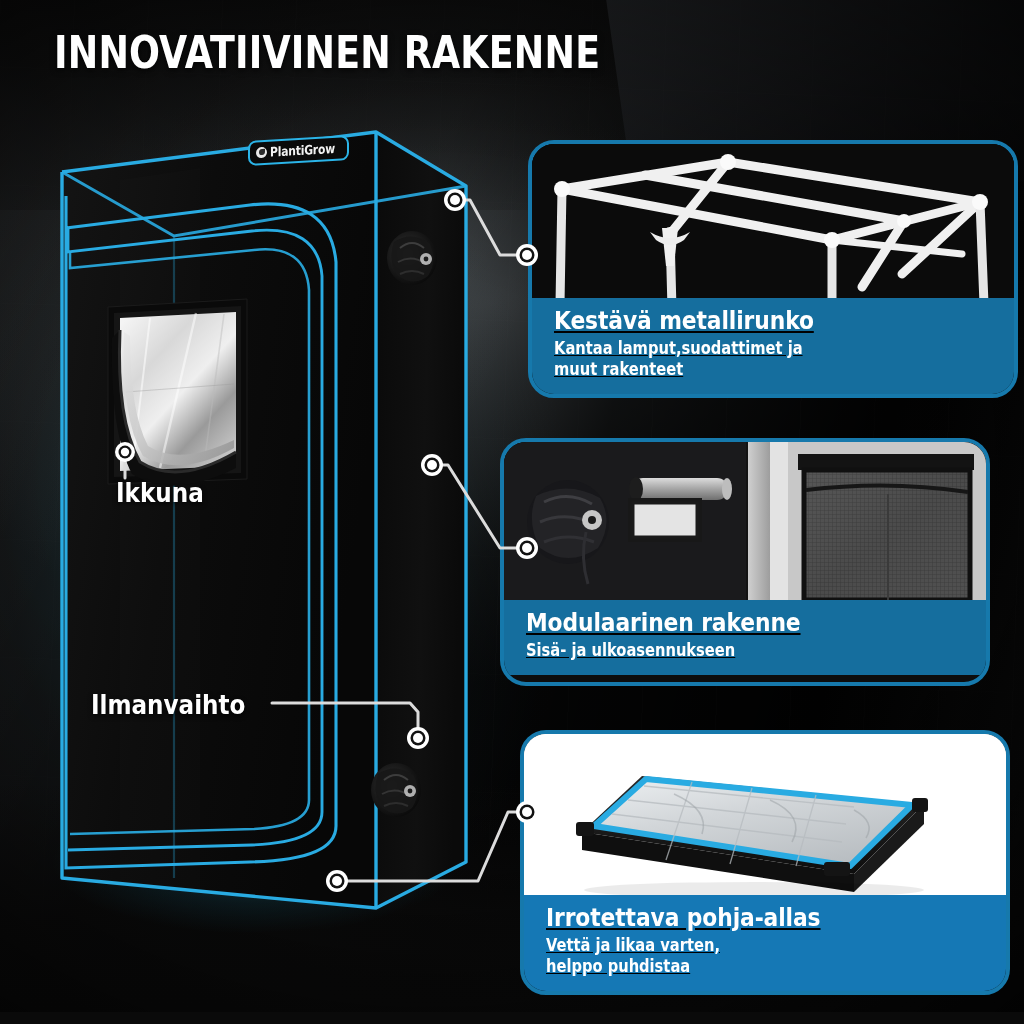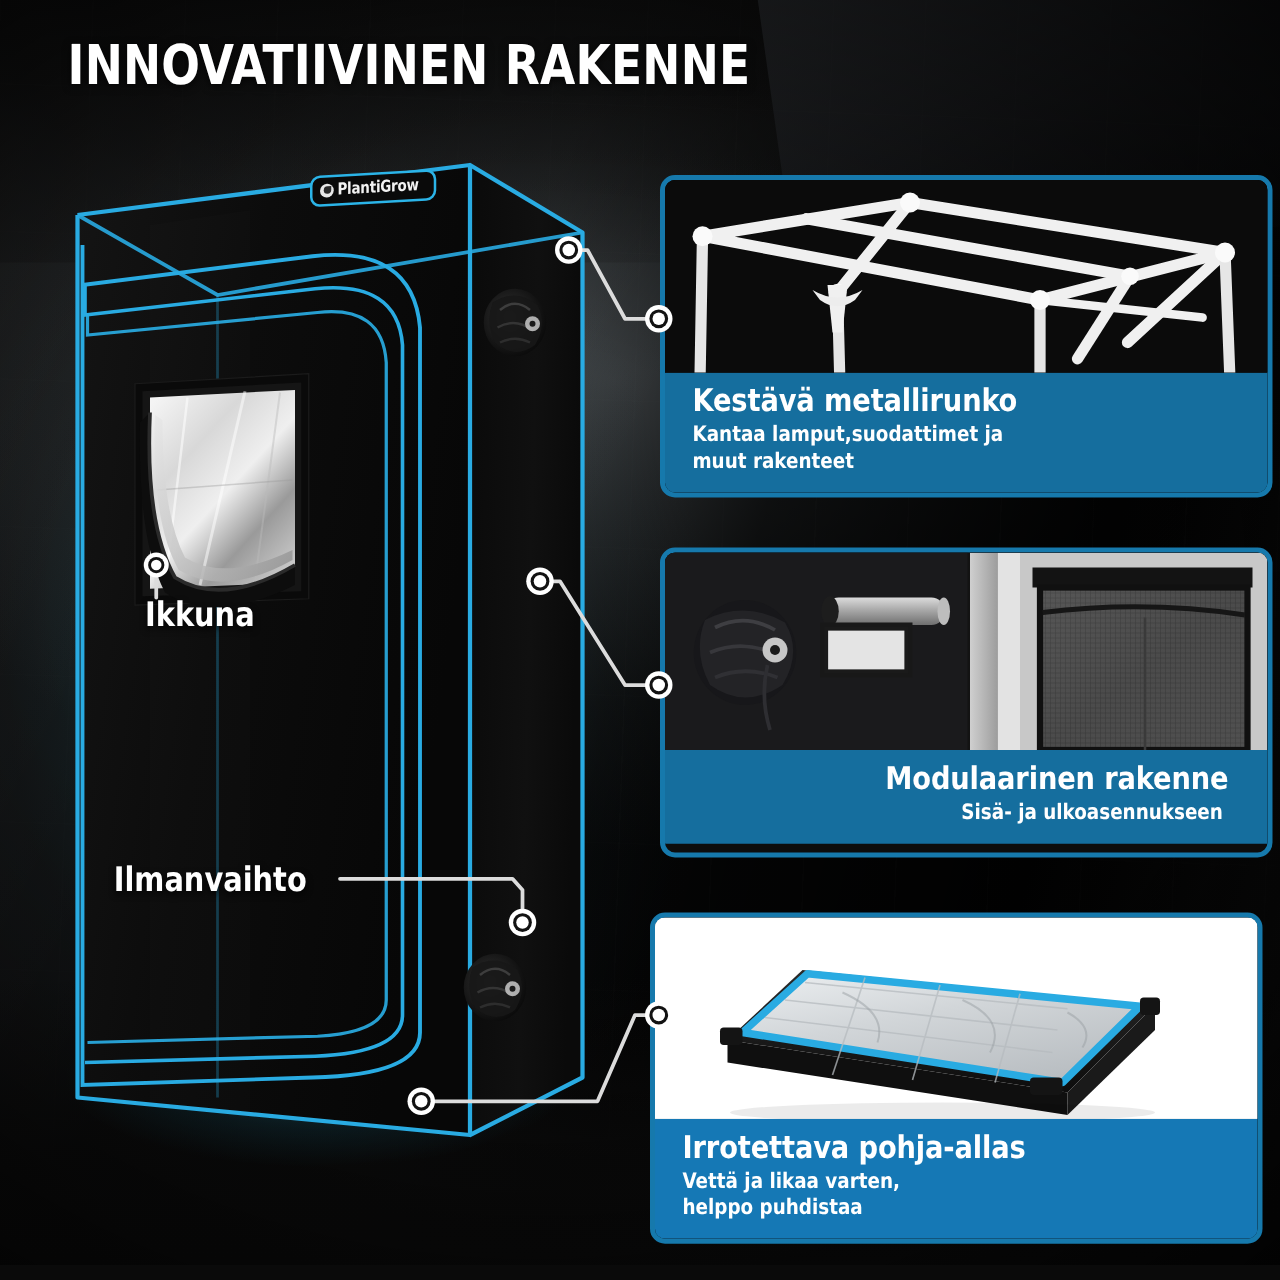--- a/index.html
+++ b/index.html
@@ -88,25 +88,26 @@
   }
 
   
   #tent { position: absolute; left: 0; top: 0; width: 520px; height: 1010px; }
   #tent svg { display: block; }
 
   
   .panel {
     position: absolute;
     border: 4px solid #1679ac;
-    border-radius: 12px;
+    border-radius: 26px;
     overflow: hidden;
     background: #0d0d0d;
     display: flex;
     flex-direction: column;
+    text-decoration: underline;
   }
   .panel-photo { position: relative; width: 100%; overflow: hidden; }
   .panel-caption {
     padding: 8px 18px 14px 22px;
     background: #156e9e;
   }
   .panel-title {
     color: #ffffff;
     font-weight: 700;
     font-size: 25px;
@@ -124,21 +125,21 @@
     line-height: 21px;
     margin-top: 2px;
     font-family: "Liberation Sans Narrow", "DejaVu Sans Condensed", "Liberation Sans", sans-serif;
     transform: scaleX(0.96);
     transform-origin: left center;
     white-space: pre-line;
   }
 
   #panel1 { left: 528px; top: 140px; width: 490px; height: 258px; }
   #panel1 .panel-photo { height: 165px; background:#0b0b0b; }
-  #panel2 { left: 528px; top: 438px; width: 490px; height: 248px; text-align: right; }
+  #panel2 { left: 500px; top: 438px; width: 490px; height: 248px; }
   #panel2 .panel-photo { height: 158px; background:#131313; }
   #panel3 { left: 520px; top: 730px; width: 490px; height: 265px; border-color:#1679ac; }
   #panel3 .panel-photo { height: 162px; background:#ffffff; }
   #panel3 .panel-caption { background:#1578b5; }
 
   
   #connectors { position: absolute; inset: 0; pointer-events: none; }
 
   
   .tent-label {

